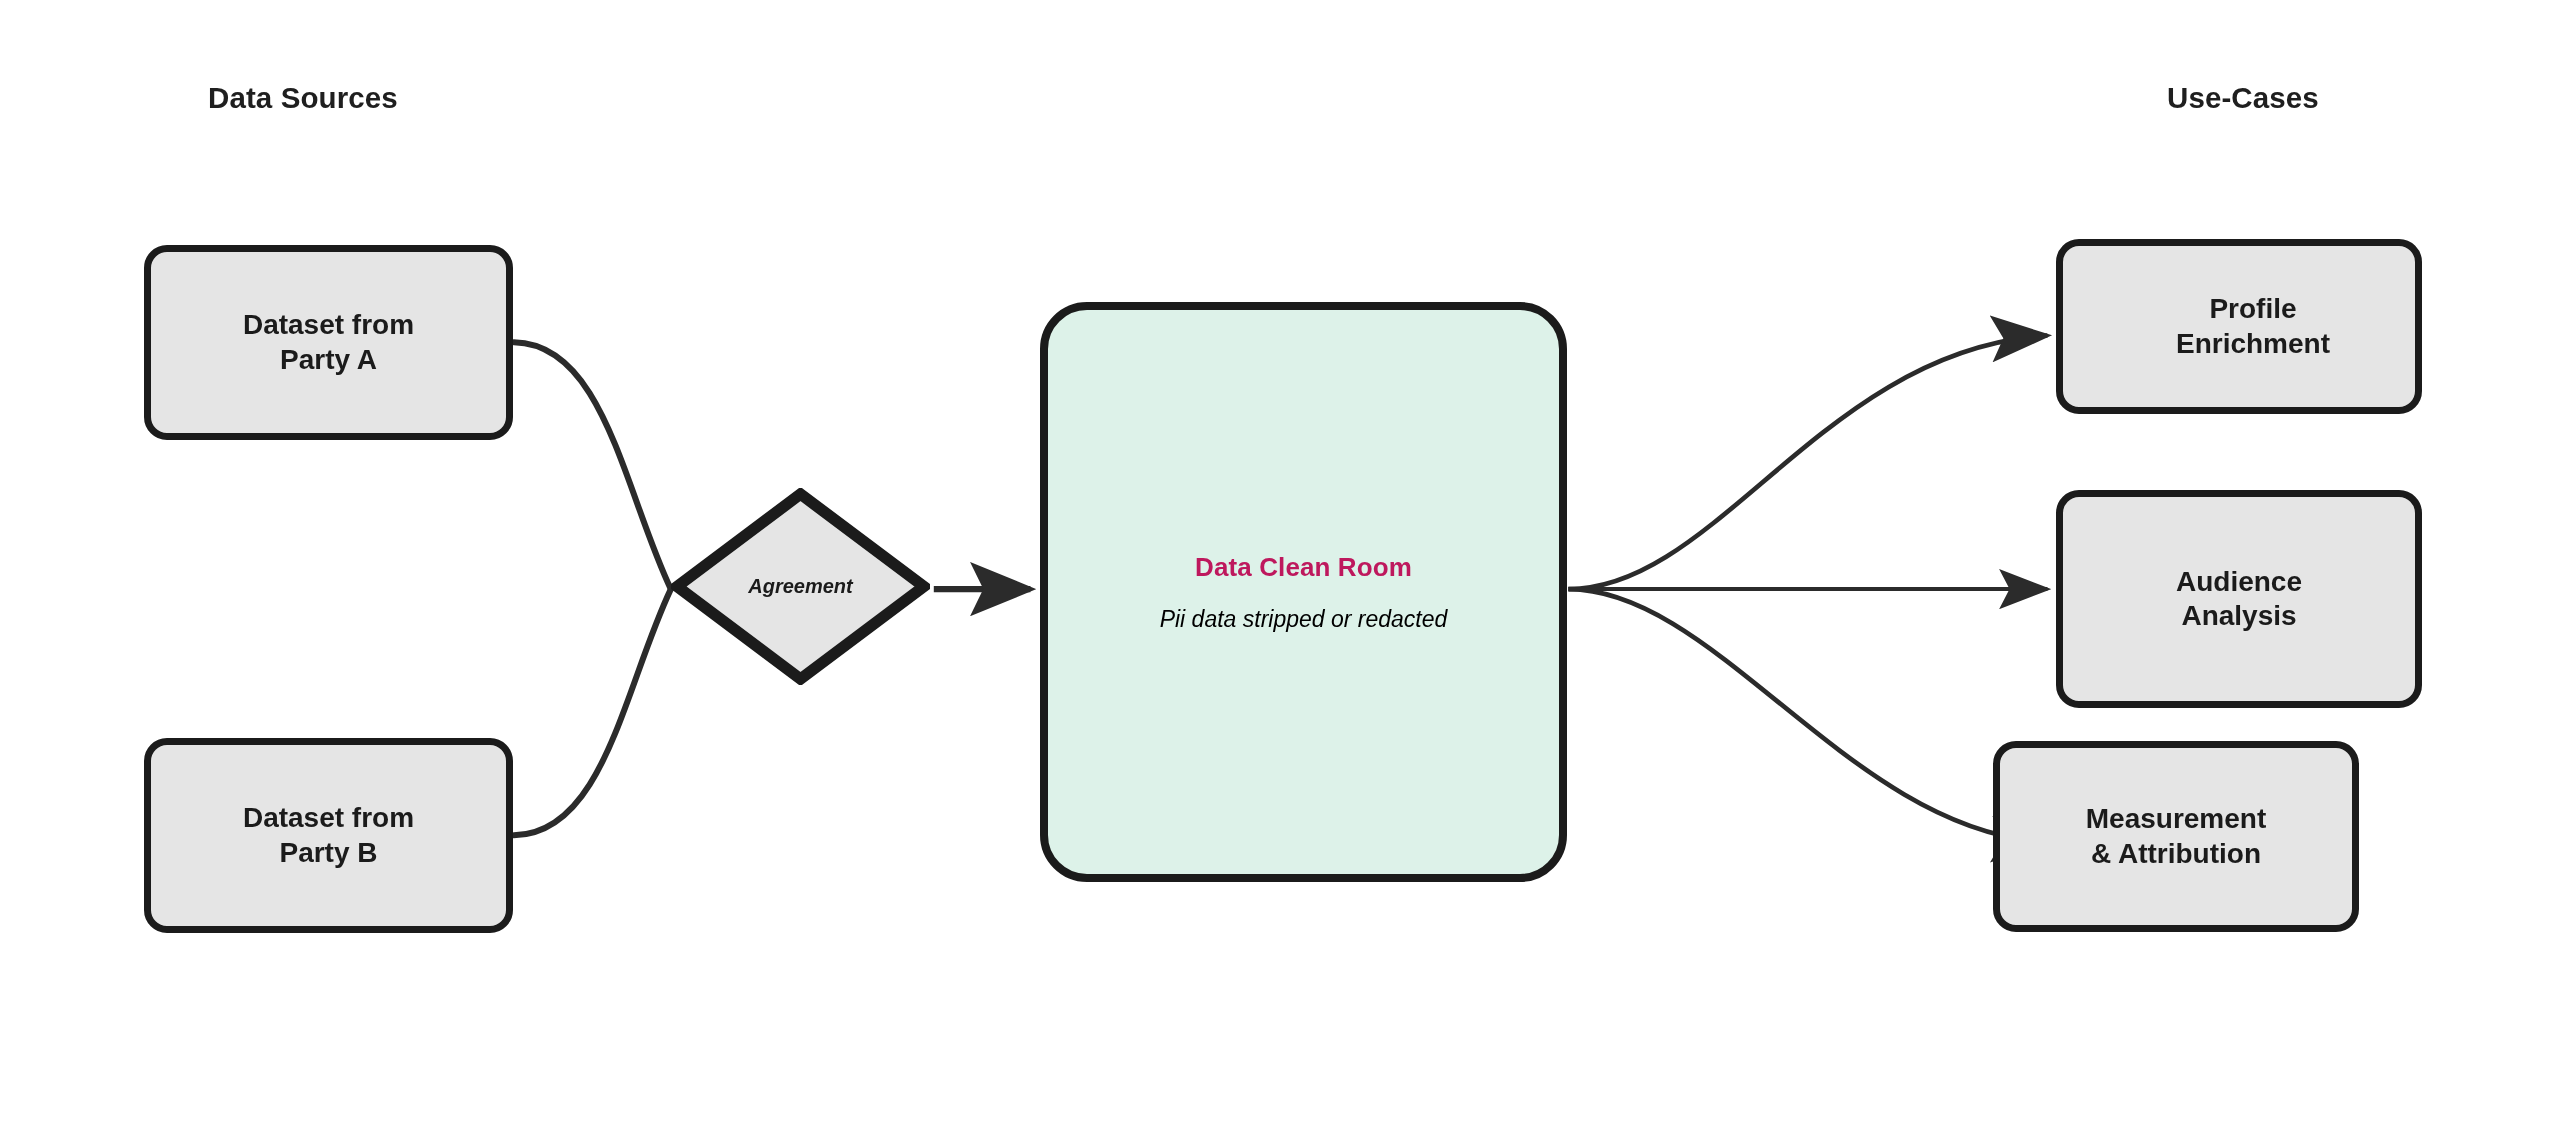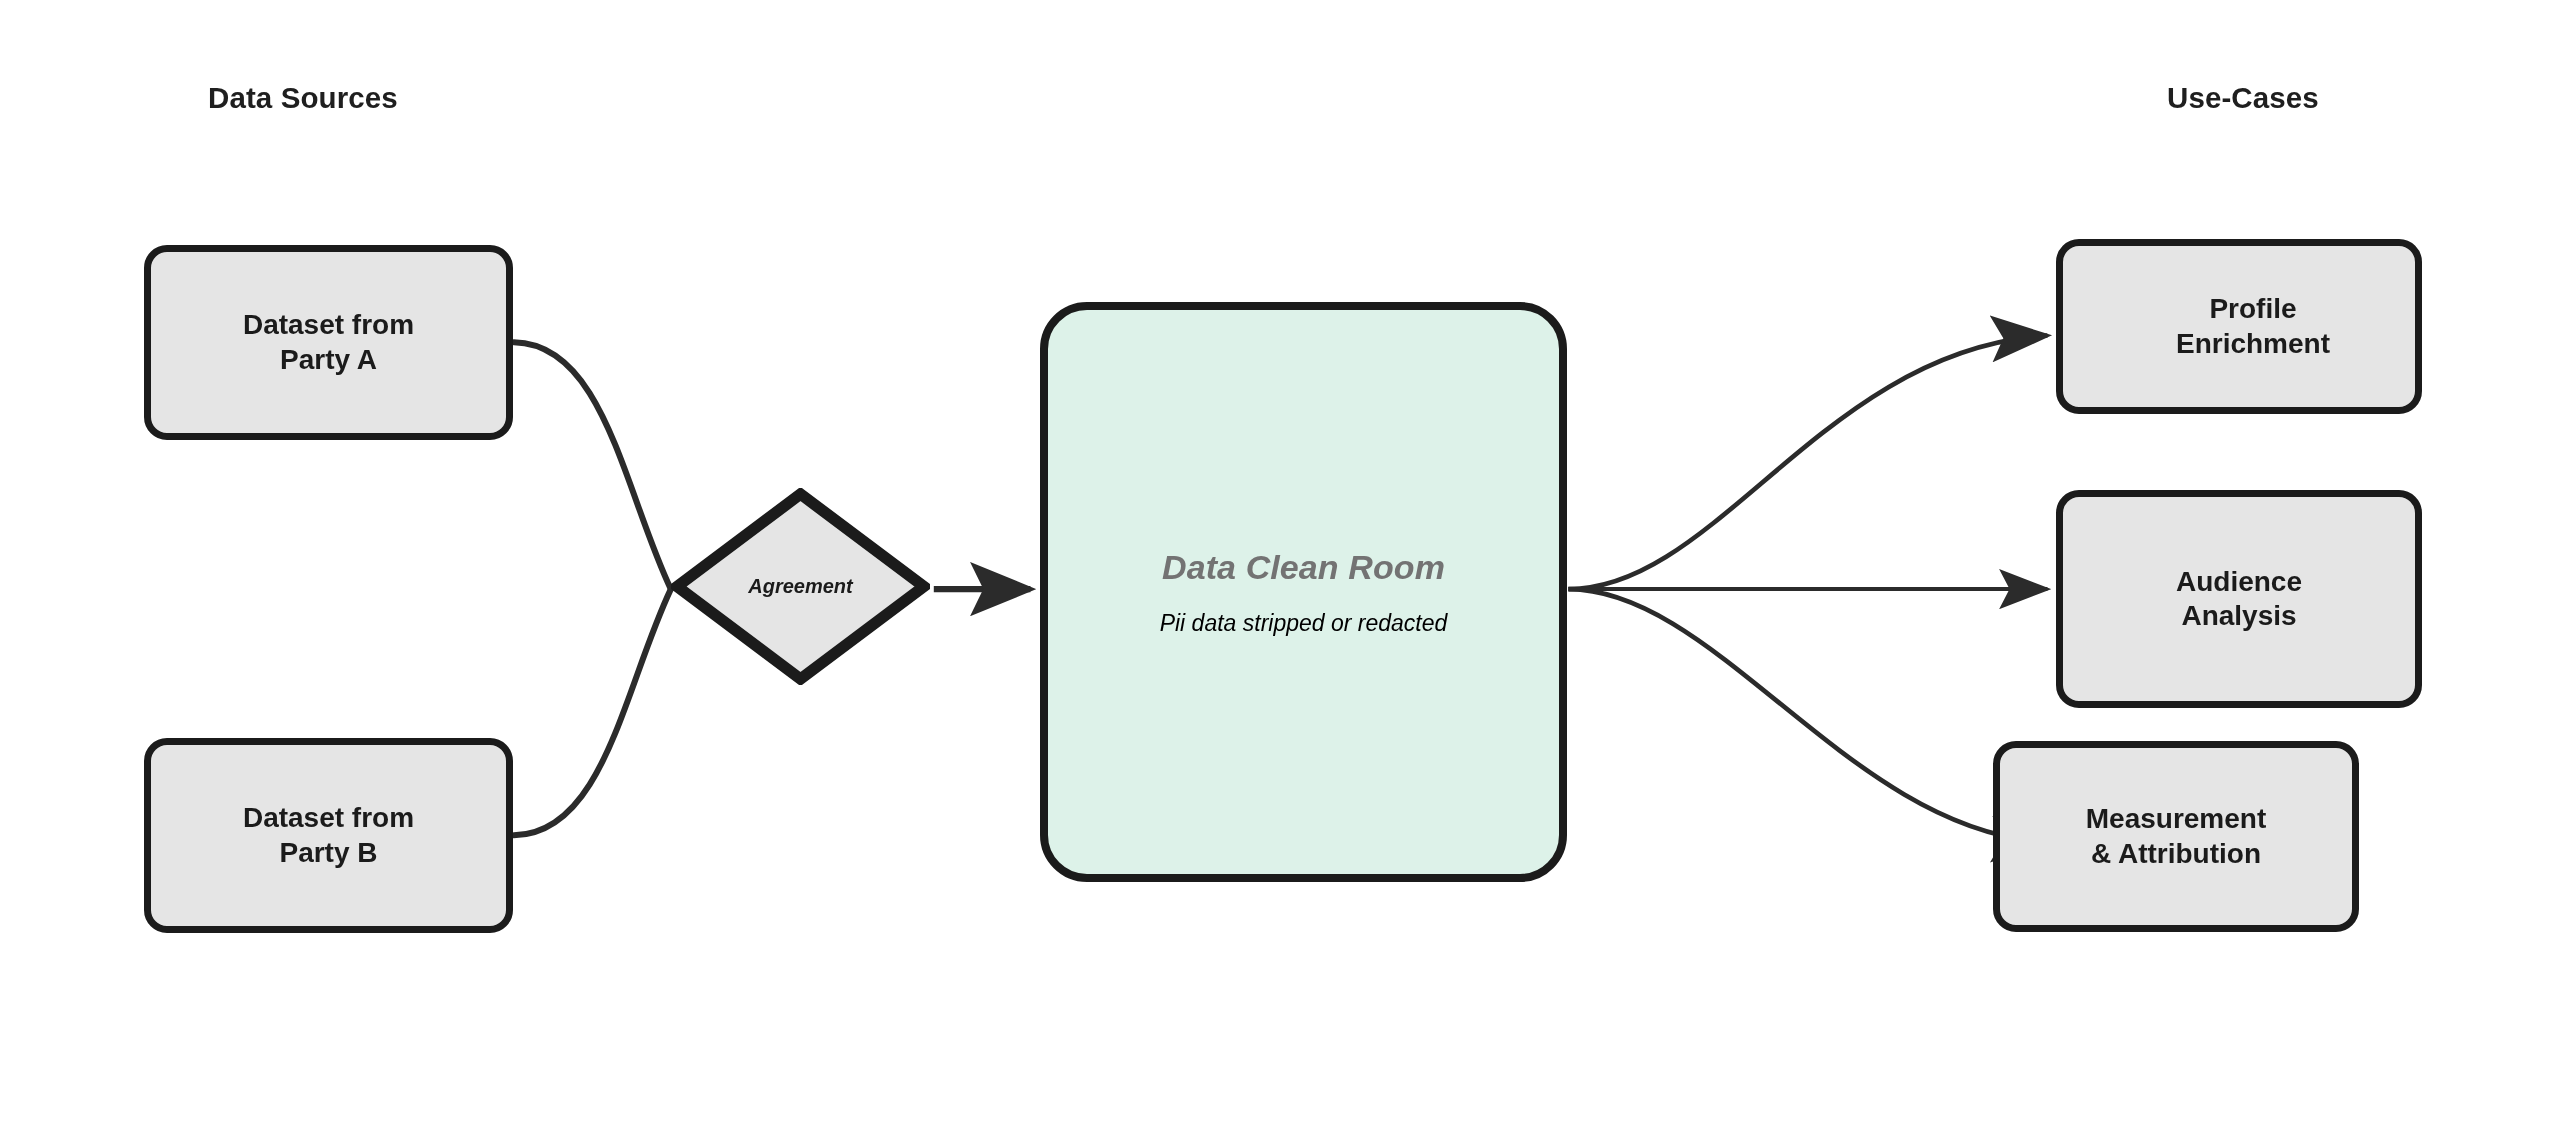--- a/index.html
+++ b/index.html
@@ -81,24 +81,23 @@
     border-radius: 47px;
     display: flex;
     flex-direction: column;
     align-items: center;
     justify-content: center;
     text-align: center;
     z-index: 3;
   }
   #node-clean-room .cr-title {
     font-weight: bold;
-    font-size: 34px;
-    color: #737373;
+    font-size: 26px;
+    color: #be185d;
     letter-spacing: 0.1px;
-    font-style: italic;
   }
   #node-clean-room .cr-sub {
     margin-top: 23px;
     font-size: 23px;
     font-style: italic;
     color: #000000;
   }
 
   
   #node-agreement {

